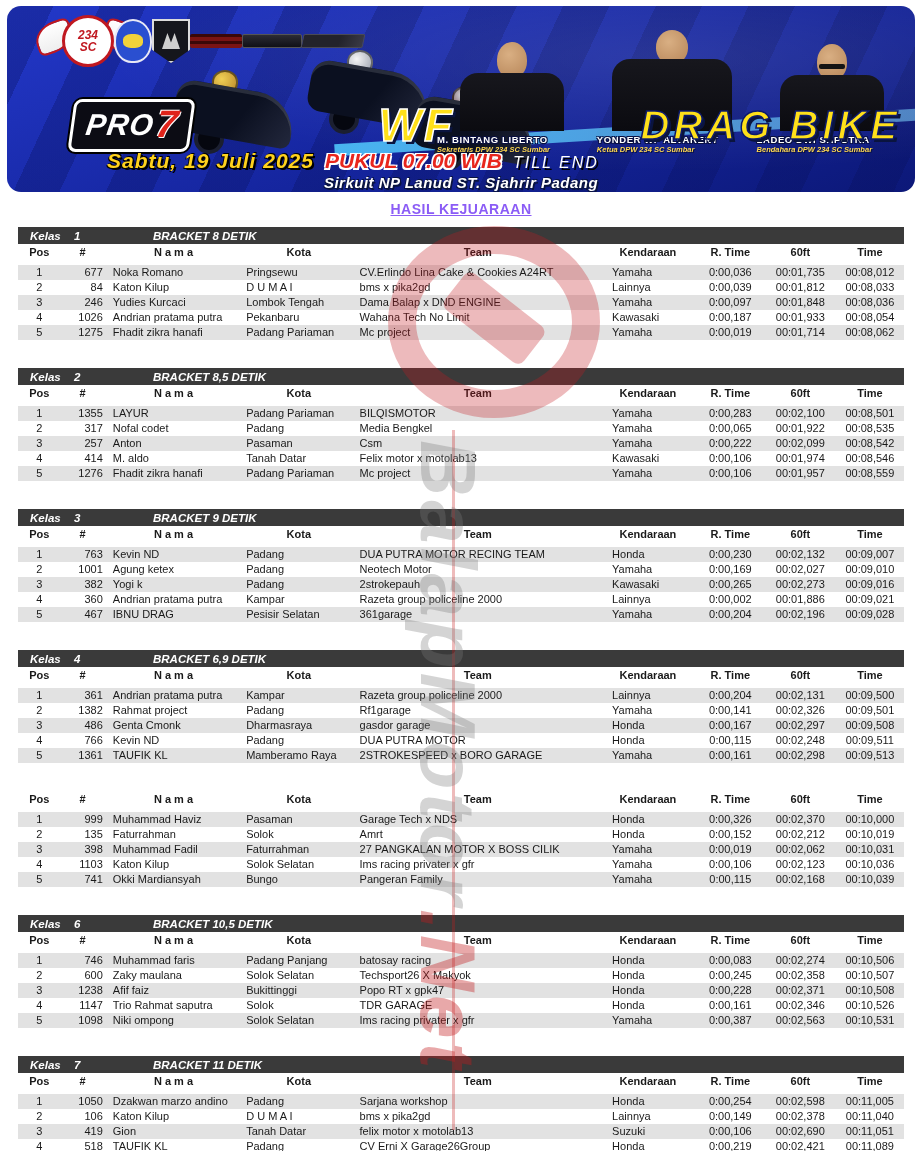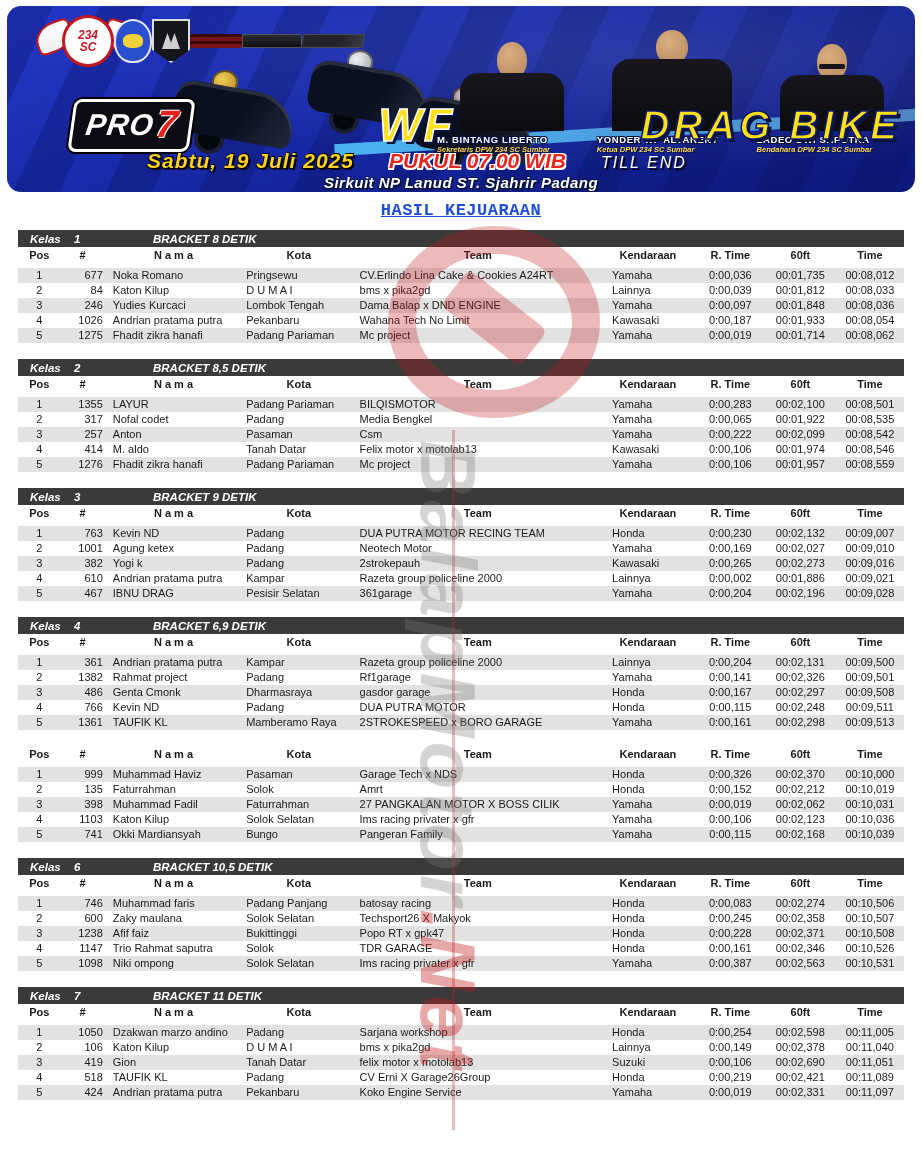--- a/index.html
+++ b/index.html
@@ -64,35 +64,35 @@
     justify-content: space-between; z-index: 3; }
   .pro7 { display: inline-flex; align-items: center; transform: skewX(-8deg); background: #0c0c14; border: 3px solid #fff;
     border-radius: 8px; padding: 1px 12px 3px 12px; box-shadow: 0 0 0 2px #000; }
   .pro7 .pro { font-size: 30px; font-weight: bold; font-style: italic; color: #fff; letter-spacing: 1px; }
   .pro7 .seven { font-size: 38px; font-weight: bold; font-style: italic; color: #e0241b; margin-left: 2px;
     text-shadow: 1px 1px 0 #fff, -1px -1px 0 #fff; }
   .wf { font-size: 46px; font-weight: bold; font-style: italic; color: #ffe01a; letter-spacing: 2px;
     -webkit-text-stroke: 1.5px #fff; text-shadow: 3px 3px 0 #0a143f; }
   .drag { font-size: 40px; font-weight: bold; font-style: italic; color: #ffe01a; letter-spacing: 4px; white-space: nowrap;
     -webkit-text-stroke: 1.5px #0d1a6b; text-shadow: 3px 3px 0 #0a143f; }
-  .date-row { position: absolute; bottom: 19px; left: 100px; display: flex; gap: 35px; align-items: baseline; z-index: 4; margin-left: 40px; }
+  .date-row { position: absolute; bottom: 19px; left: 100px; display: flex; gap: 11px; align-items: baseline; z-index: 4; }
   .date { font-size: 21px; font-weight: bold; font-style: italic; color: #ffd21e; letter-spacing: 1px;
     text-shadow: 2px 2px 0 #000, -1px 1px 0 #000, 1px -1px 0 #000; }
   .pukul { font-size: 21px; font-weight: bold; font-style: italic; color: #e8261d;
     text-shadow: 1.5px 1.5px 0 #fff, -1.5px 1.5px 0 #fff, 1.5px -1.5px 0 #fff, -1.5px -1.5px 0 #fff; }
   .till { font-size: 16px; font-weight: normal; font-style: italic; color: #fff; letter-spacing: 2px;
     text-shadow: 2px 2px 0 #000; }
   .venue { position: absolute; bottom: 1px; width: 100%; text-align: center; font-size: 15px; font-weight: bold;
     font-style: italic; color: #fff; letter-spacing: .5px; text-shadow: 1.5px 1.5px 0 #0a143f, -1px 1px 0 #0a143f, 1px -1px 0 #0a143f; z-index: 4; }
 
   
-  h1.page-title { font-size: 17px; font-weight: bold; text-align: center; text-decoration: underline;
-    letter-spacing: .5px; margin: 9px 0 10px 0; color: #1d4ed8; font-family: Liberation Mono, monospace; }
+  h1.page-title { font-size: 14px; font-weight: bold; text-align: center; text-decoration: underline;
+    letter-spacing: .5px; margin: 9px 0 10px 0; color: #8b5cf6; }
   #tables { margin: 0 18px; position: relative; z-index: 1; }
-  section.kelas-block { margin-bottom: 16px; }
+  section.kelas-block { margin-bottom: 28px; }
   .kelas-bar { background: #3a3a3a; color: #fff; height: 17px; display: flex; align-items: center;
     font-size: 11.5px; font-weight: bold; font-style: italic; }
   .kelas-label { width: 135px; padding-left: 12px; word-spacing: 10px; }
   table { width: 100%; border-collapse: collapse; table-layout: fixed; font-size: 11px; }
   col.c0 { width: 4.8%; } col.c1 { width: 5.0%; } col.c2 { width: 15.5%; } col.c3 { width: 12.8%; }
   col.c4 { width: 27.6%; } col.c5 { width: 10.8%; } col.c6 { width: 7.8%; } col.c7 { width: 8.0%; } col.c8 { width: 7.7%; }
   thead th { font-weight: bold; border-bottom: 2px solid #000; padding: 2px 3px 3px 3px; background: #fff; text-align: center; }
   thead th.c2, thead th.c4 { text-align: center; }
   tbody td { padding: 1px 4px; height: 15px; line-height: 13px; white-space: nowrap; overflow: hidden; }
   tbody tr:nth-child(odd) td { background: #e2e2e2; }
@@ -445,21 +445,21 @@
               <td class="c2">Yogi k</td>
               <td class="c3">Padang</td>
               <td class="c4">2strokepauh</td>
               <td class="c5">Kawasaki</td>
               <td class="c6">0:00,265</td>
               <td class="c7">00:02,273</td>
               <td class="c8">00:09,016</td>
             </tr>
             <tr>
               <td class="c0">4</td>
-              <td class="c1">610</td>
+              <td class="c1">360</td>
               <td class="c2">Andrian pratama putra</td>
               <td class="c3">Kampar</td>
               <td class="c4">Razeta group policeline 2000</td>
               <td class="c5">Lainnya</td>
               <td class="c6">0:00,002</td>
               <td class="c7">00:01,886</td>
               <td class="c8">00:09,021</td>
             </tr>
             <tr>
               <td class="c0">5</td>

